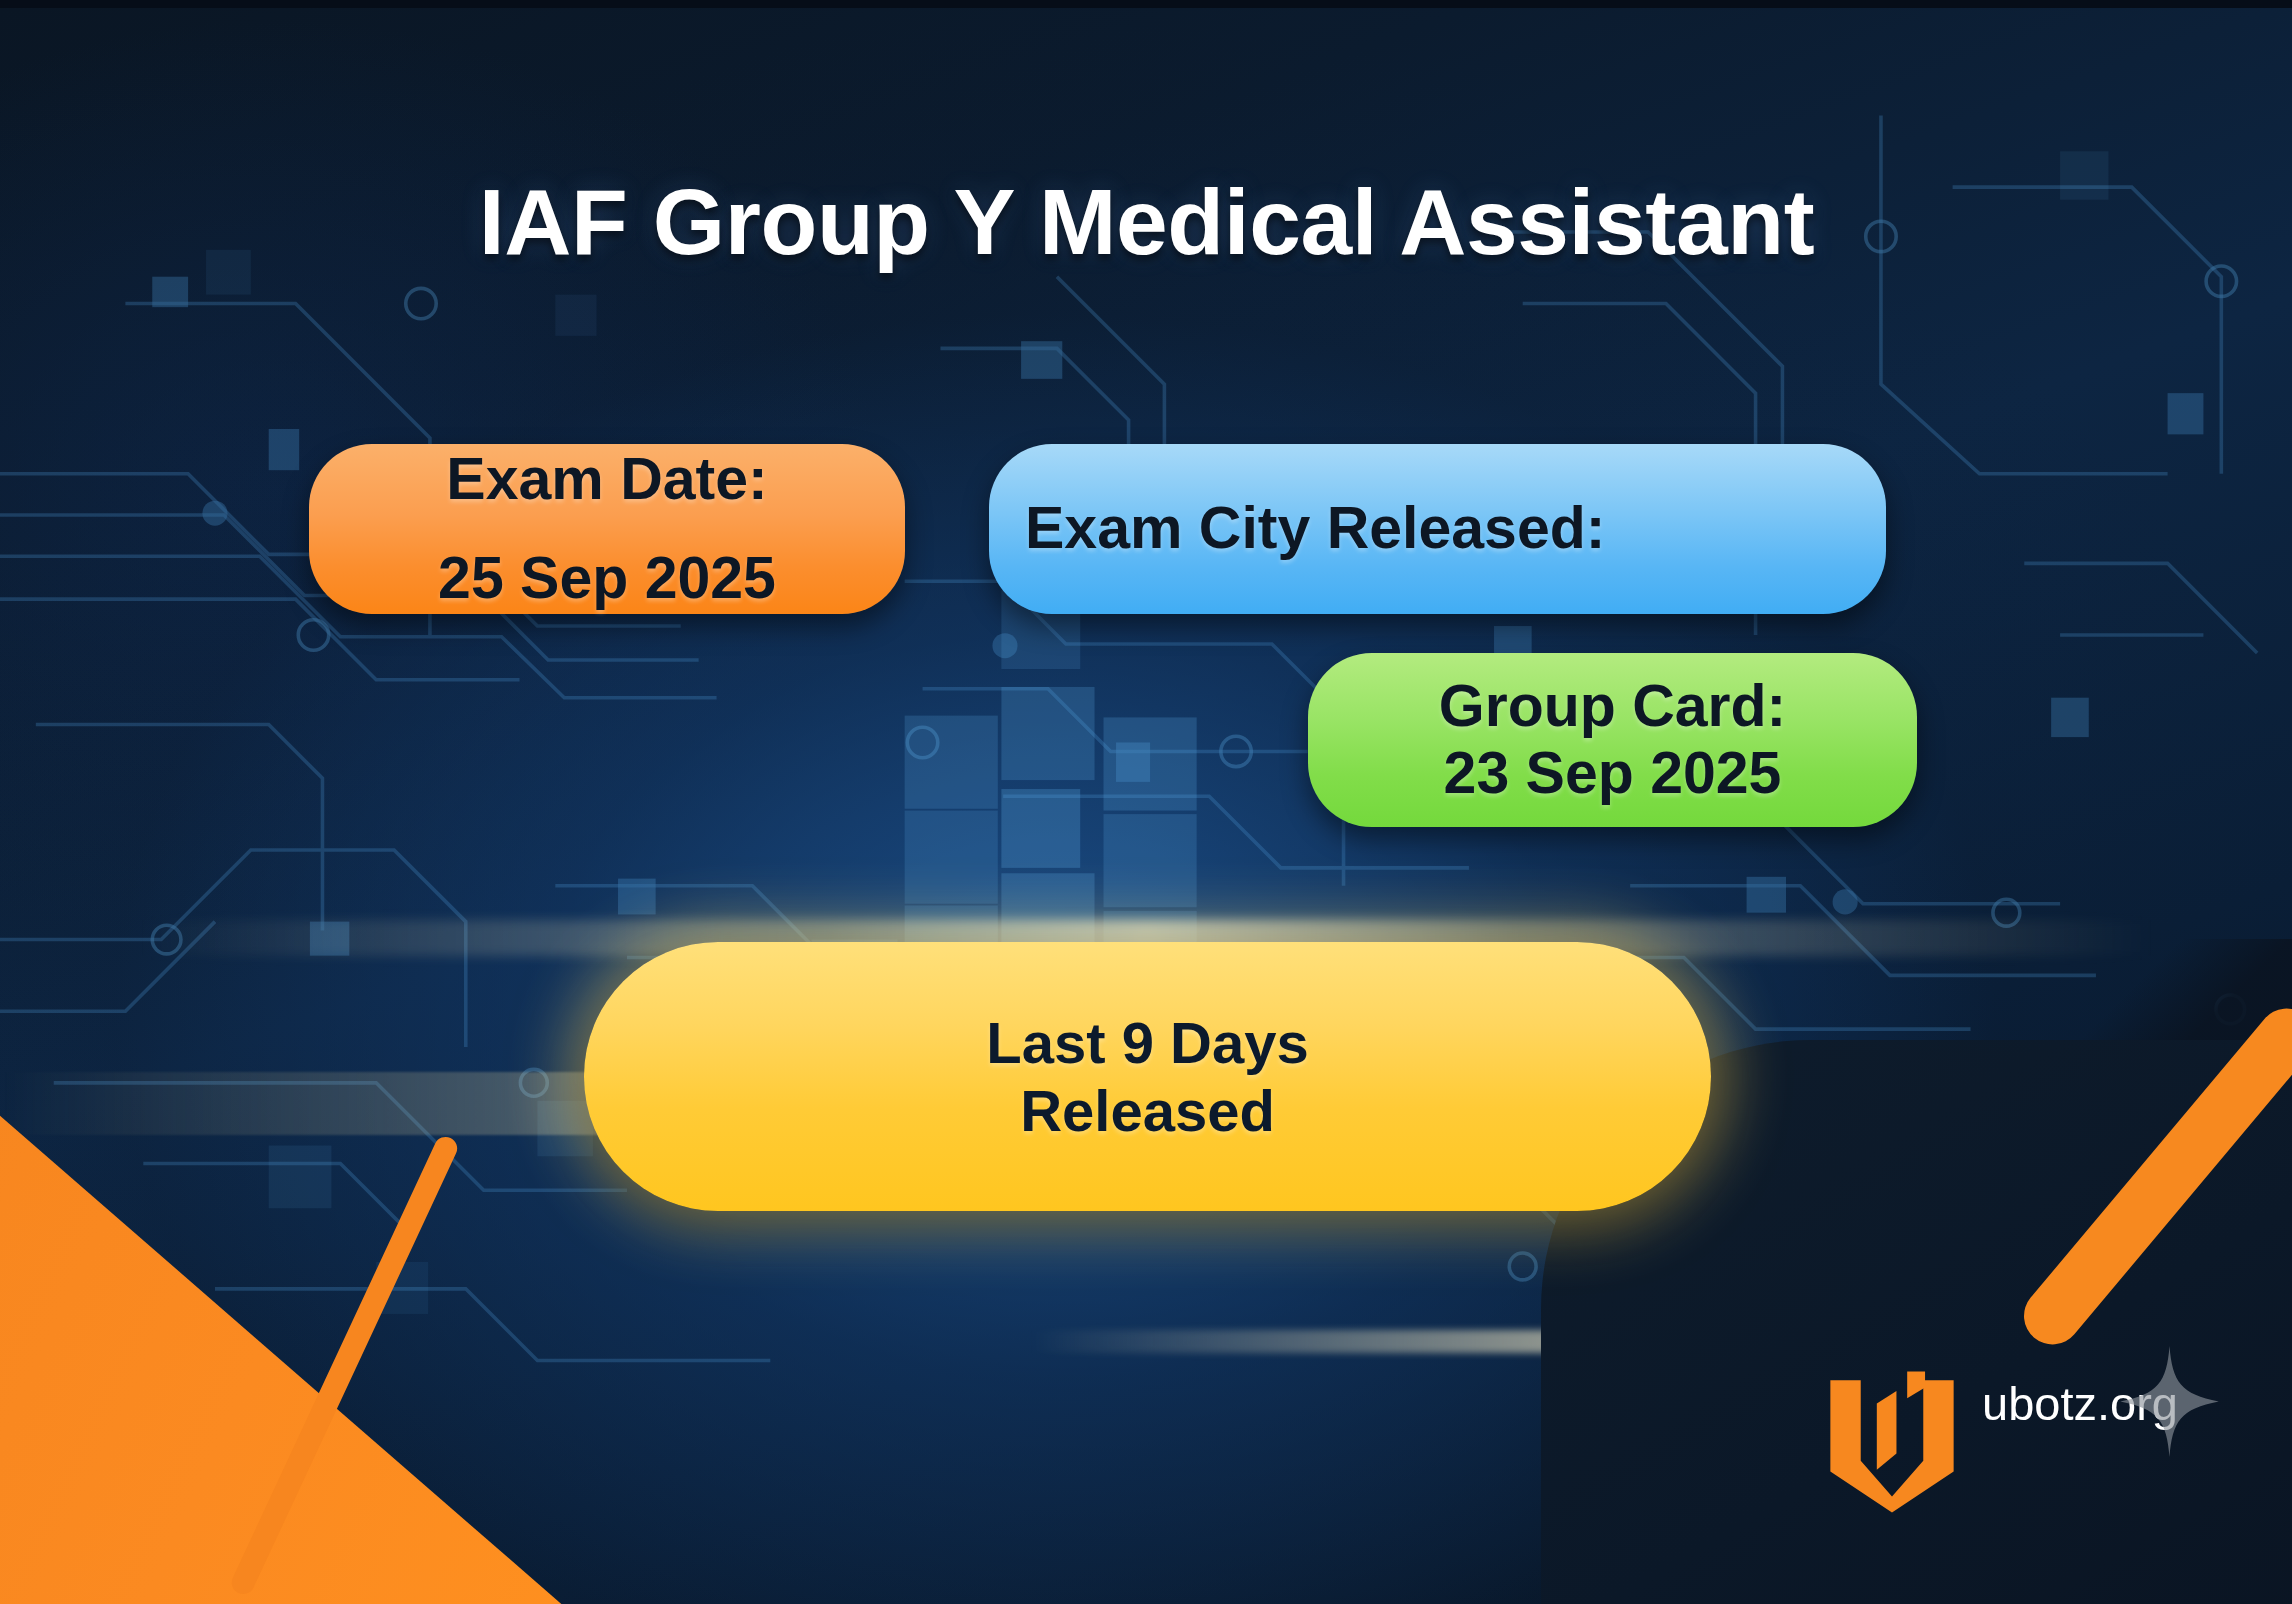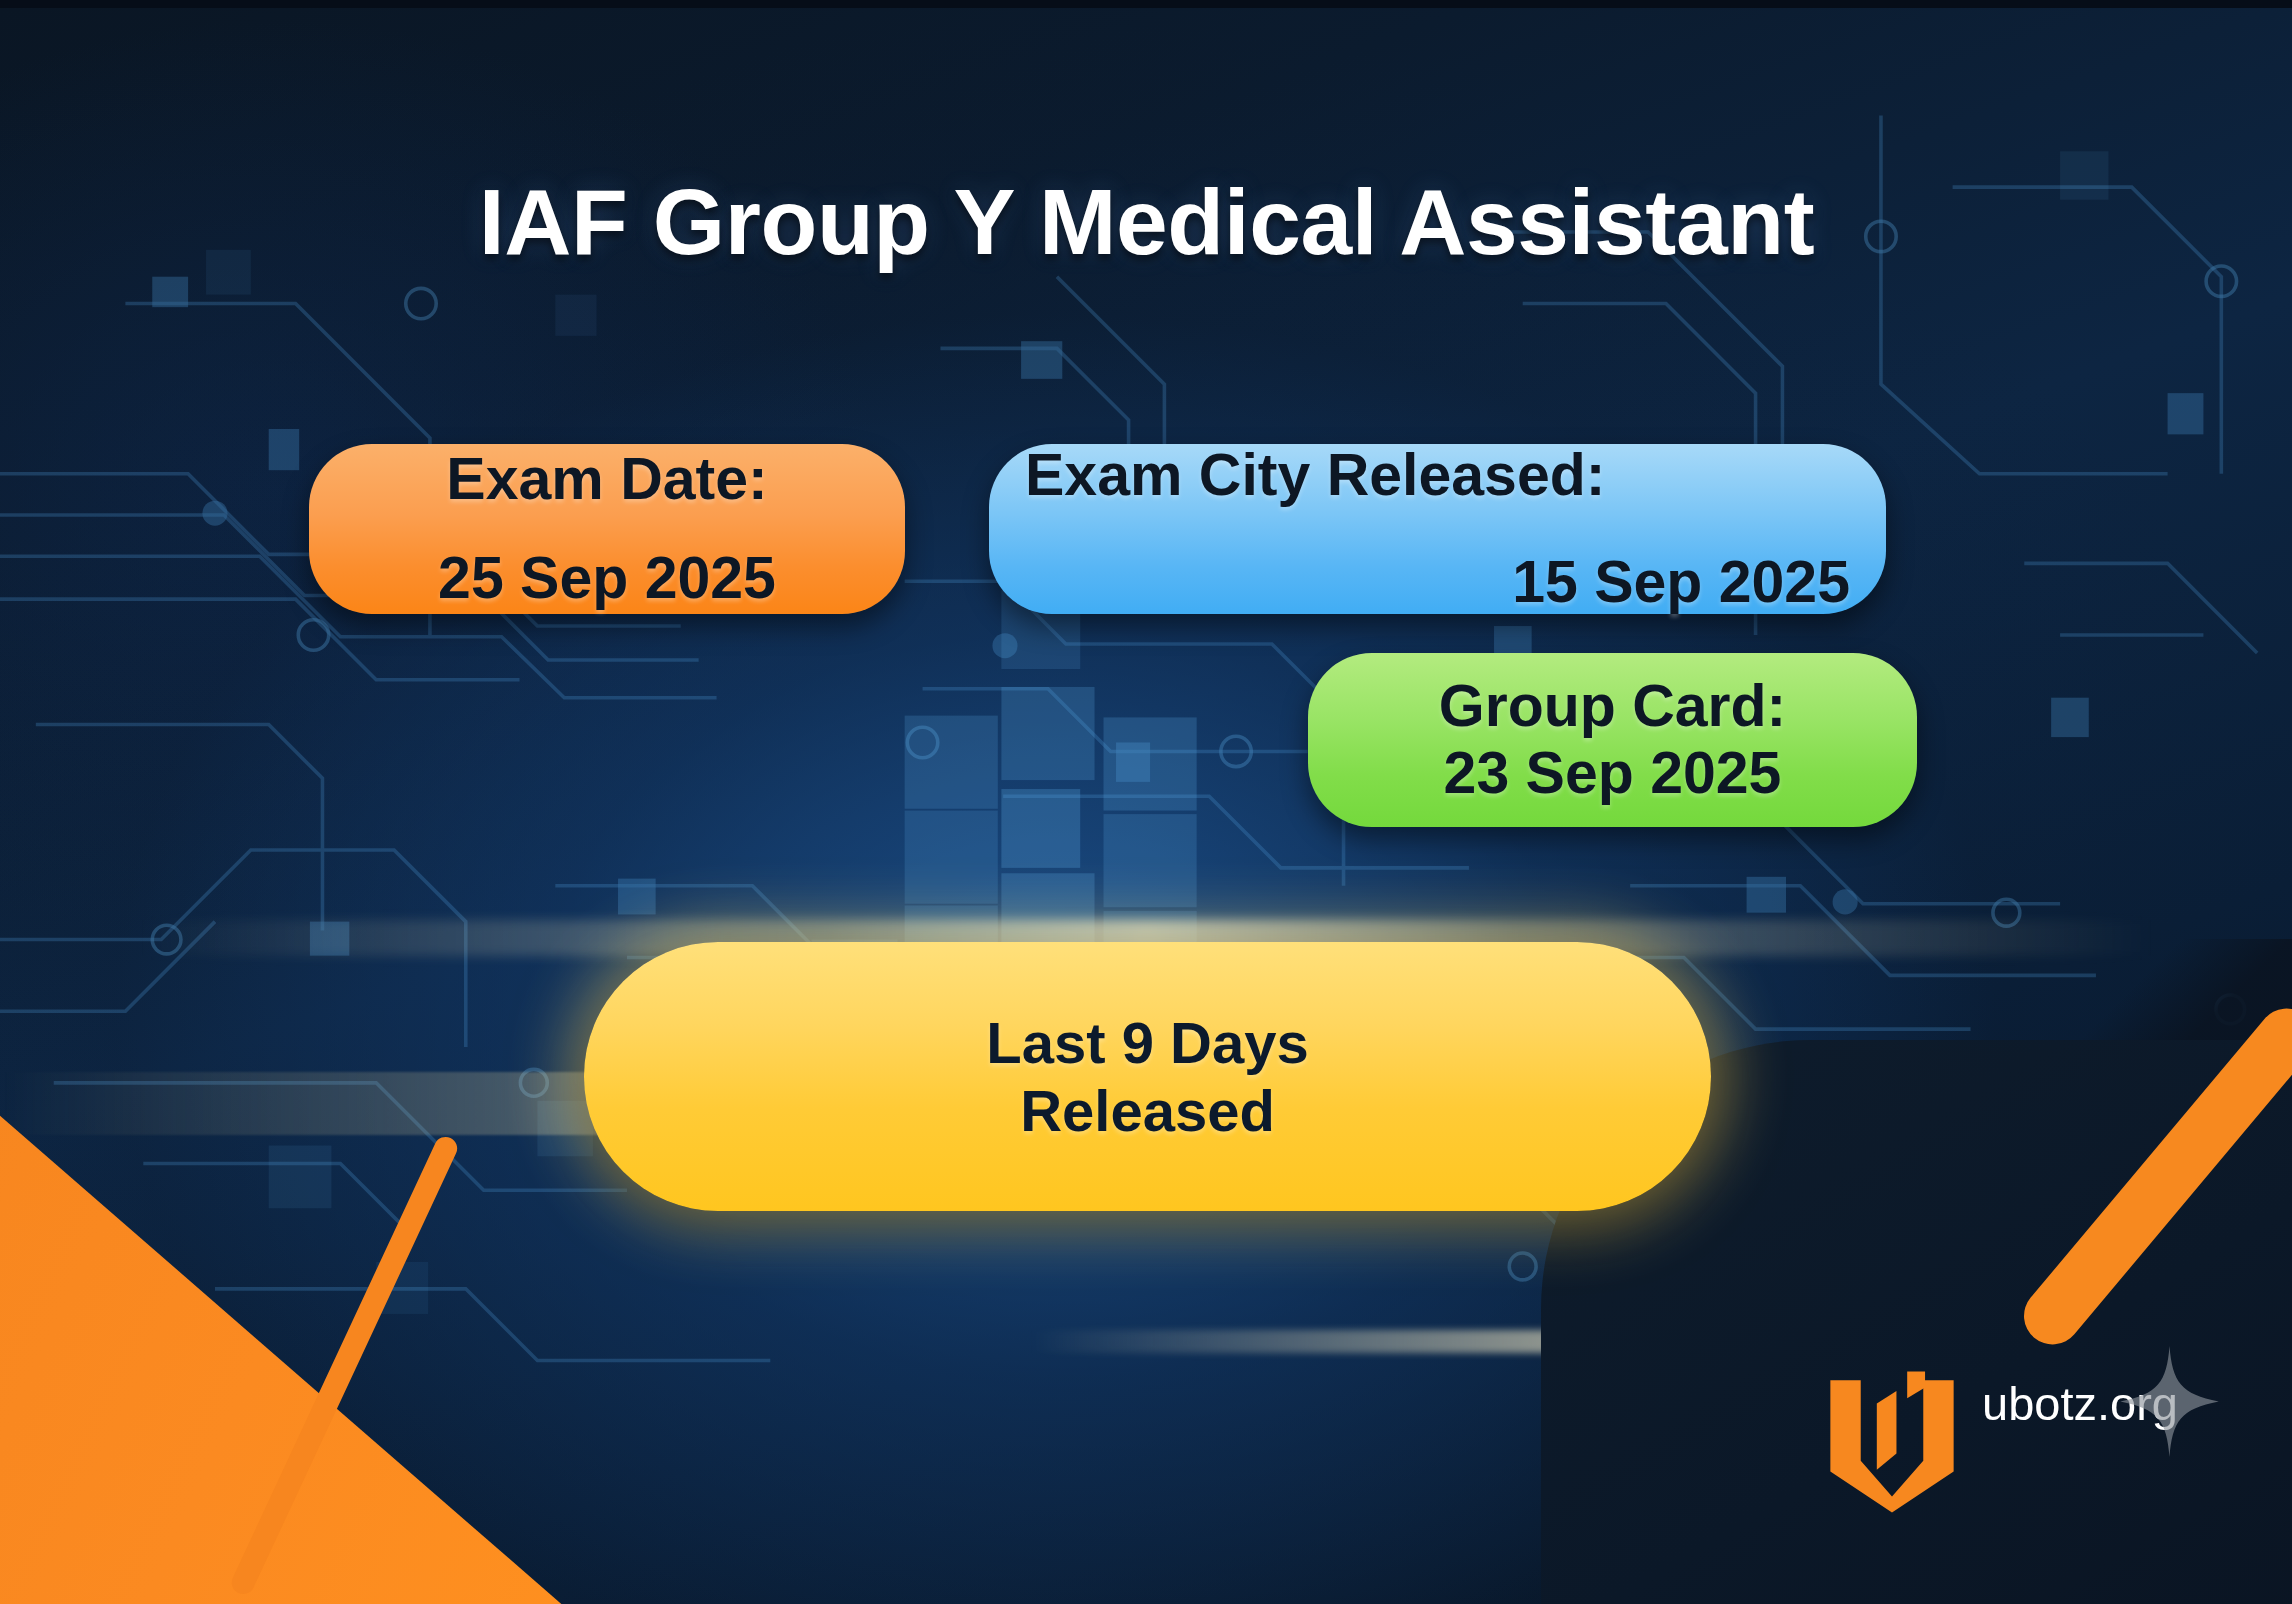--- a/index.html
+++ b/index.html
@@ -269,21 +269,20 @@
     <span class="l1">IAF Group Y Medical Assistant</span>
   </h1>
 
   <div class="pill" id="pill-exam-date">
     <span class="ln ln1">Exam Date:</span>
     <span class="ln ln2">25 Sep 2025</span>
   </div>
 
   <div class="pill" id="pill-exam-city">
     <span class="ln ln1">Exam City Released:</span>
-    <span class="ln ln2">15 Sep 2025</span>
   </div>
 
   <div class="pill" id="pill-admit-card">
     <span class="ln ln1">Group Card:</span>
     <span class="ln ln2">23 Sep 2025</span>
   </div>
 
   <div class="pill" id="pill-strategy">
     <span class="ln">Last 9 Days</span>
     <span class="ln">Released</span>

